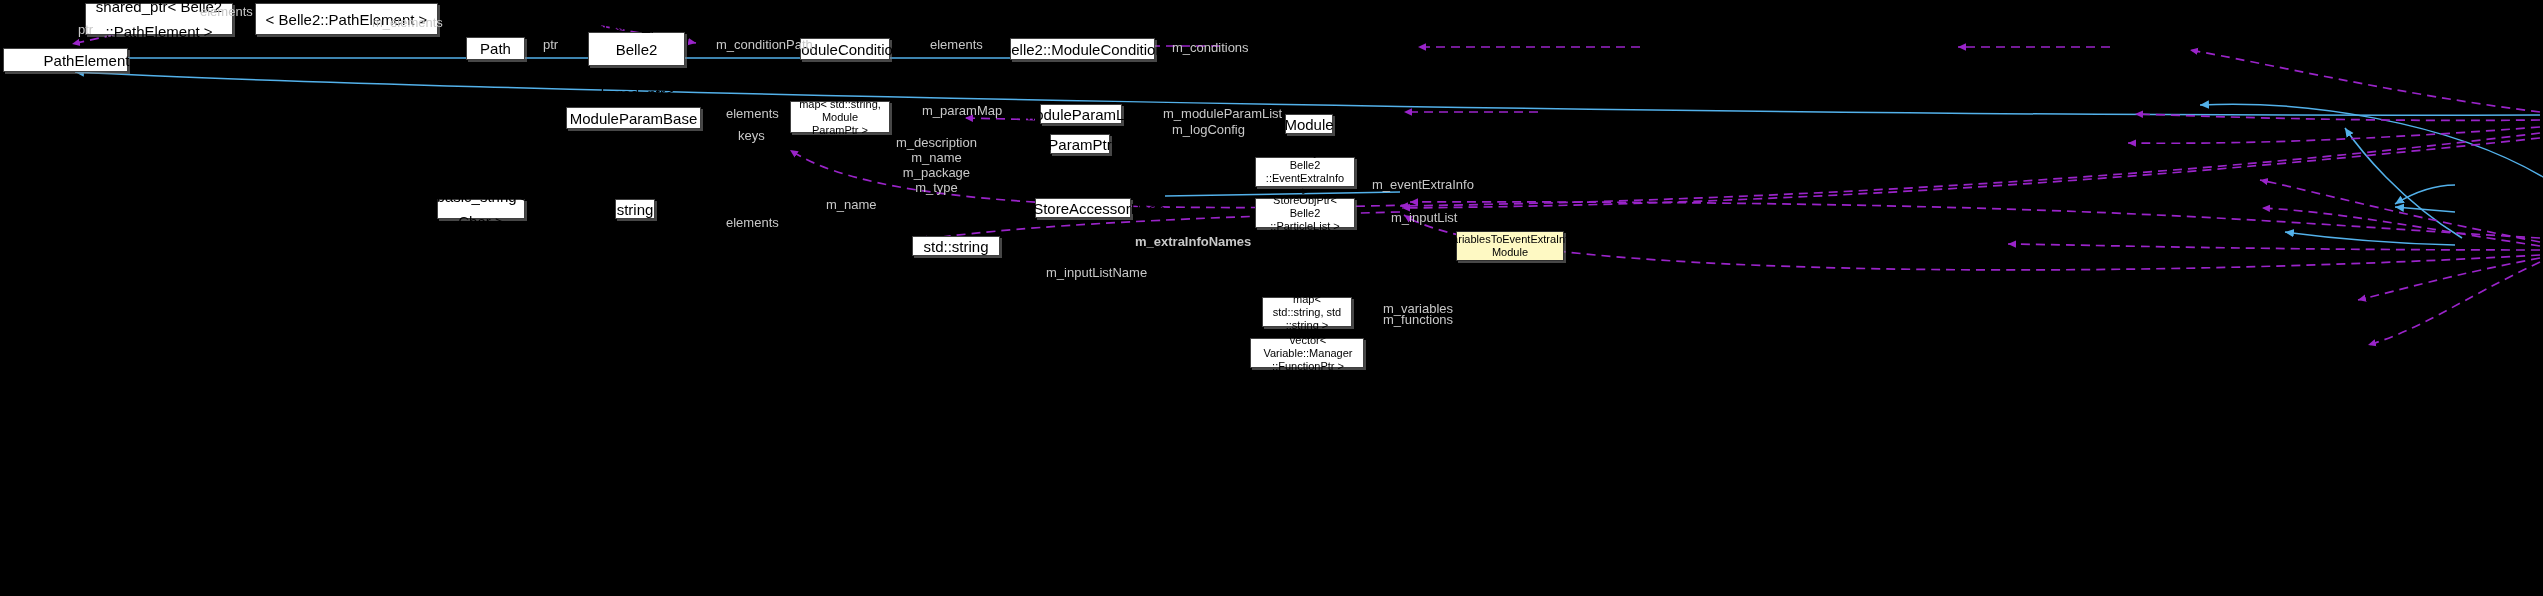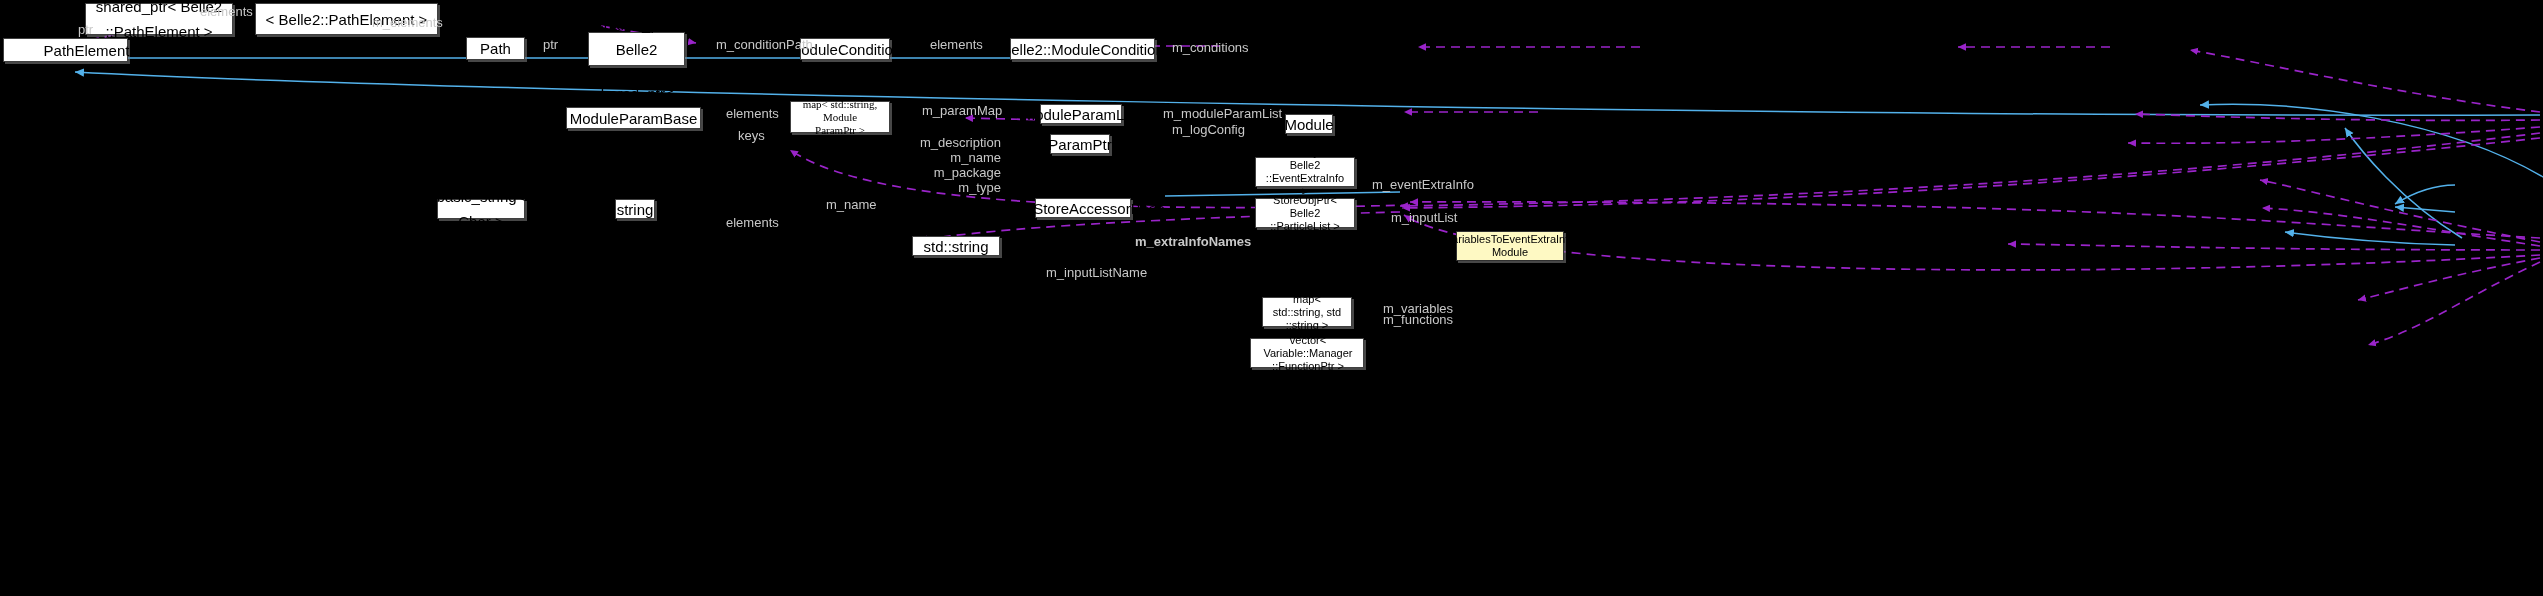--- a/index.html
+++ b/index.html
@@ -66,32 +66,32 @@
       <path d="M 2540,242 C 2400,215 2300,188 2260,180"></path>
       <path d="M 2540,246 C 2420,228 2340,212 2262,208"></path>
       <path d="M 2540,250 C 2250,250 2100,245 2008,244"></path>
       <path d="M 1400,212 C 1150,218 1000,228 920,240"></path>
       <path d="M 2540,255 C 2100,280 1500,278 1404,215"></path>
       <path d="M 2540,258 C 2450,275 2400,290 2358,300"></path>
       <path d="M 2540,262 C 2460,300 2420,330 2368,345"></path>
     </g>
   </svg>
 
-  <div class="node" style="left:3px;top:38px;width:125px;height:24px;padding-left:48px;">PathElement</div>
+  <div class="node" style="left:3px;top:48px;width:125px;height:24px;padding-left:48px;">PathElement</div>
   <div class="node" style="left:85px;top:3px;width:148px;height:32px;">shared_ptr&lt; Belle2
 ::PathElement &gt;</div>
   <div class="node" style="left:255px;top:3px;width:183px;height:32px;">list&lt; std::shared_ptr
 &lt; Belle2::PathElement &gt; &gt;</div>
   <div class="node" style="left:466px;top:37px;width:59px;height:23px;">Path</div>
   <div class="node" style="left:588px;top:32px;width:97px;height:34px;">shared_ptr&lt; Belle2
 ::Path &gt;</div>
   <div class="node" style="left:800px;top:38px;width:90px;height:22px;">ModuleCondition</div>
   <div class="node" style="left:1010px;top:38px;width:145px;height:22px;">vector&lt; Belle2::ModuleCondition &gt;</div>
   <div class="node" style="left:566px;top:107px;width:135px;height:22px;">shared_ptr&lt; ModuleParamBase &gt;</div>
-  <div class="node" style="left:790px;top:101px;width:100px;height:32px;font-size:11px;line-height:13px;font-family:Liberation Serif, serif;">map&lt; std::string, Module
+  <div class="node" style="left:790px;top:101px;width:100px;height:32px;font-size:11px;line-height:13px;">map&lt; std::string, Module
 ParamPtr &gt;</div>
   <div class="node" style="left:1040px;top:104px;width:82px;height:20px;">ModuleParamList</div>
   <div class="node" style="left:1050px;top:134px;width:60px;height:20px;">ParamPtr</div>
   <div class="node" style="left:1285px;top:114px;width:48px;height:20px;">Module</div>
   <div class="node" style="left:437px;top:199px;width:88px;height:20px;">basic_string&lt; Char &gt;</div>
   <div class="node" style="left:615px;top:199px;width:40px;height:20px;">string</div>
   <div class="node" style="left:1035px;top:198px;width:96px;height:20px;padding-left:38px;">StoreAccessorBase</div>
   <div class="node" style="left:1255px;top:157px;width:100px;height:30px;font-size:11px;line-height:13px;">StoreObjPtr&lt; Belle2
 ::EventExtraInfo &gt;</div>
   <div class="node" style="left:1255px;top:198px;width:100px;height:30px;font-size:11px;line-height:13px;">StoreObjPtr&lt; Belle2
@@ -109,21 +109,21 @@
   <div class="edgelabel" style="left:372px;top:15px;">m_elements</div>
   <div class="edgelabel" style="left:543px;top:37px;">ptr</div>
   <div class="edgelabel" style="left:716px;top:37px;">m_conditionPath</div>
   <div class="edgelabel" style="left:930px;top:37px;">elements</div>
   <div class="edgelabel" style="left:1172px;top:40px;">m_conditions</div>
   <div class="edgelabel" style="left:726px;top:106px;">elements</div>
   <div class="edgelabel" style="left:922px;top:103px;">m_paramMap</div>
   <div class="edgelabel" style="left:1163px;top:106px;">m_moduleParamList</div>
   <div class="edgelabel" style="left:1172px;top:122px;">m_logConfig</div>
   <div class="edgelabel" style="left:738px;top:128px;">keys</div>
-  <div class="edgelabel" style="left:920px;top:135px;text-align:right;">m_description
+  <div class="edgelabel" style="left:896px;top:135px;text-align:center;">m_description
 m_name
 m_package
 m_type</div>
   <div class="edgelabel" style="left:826px;top:197px;">m_name</div>
   <div class="edgelabel" style="left:1372px;top:177px;">m_eventExtraInfo</div>
   <div class="edgelabel" style="left:1385px;top:210px;margin-left:6px;">m_inputList</div>
   <div class="edgelabel" style="left:726px;top:215px;">elements</div>
   <div class="edgelabel" style="left:1135px;top:234px;font-weight:bold;">m_extraInfoNames</div>
   <div class="edgelabel" style="left:1046px;top:265px;">m_inputListName</div>
   <div class="edgelabel" style="left:1383px;top:285px;margin-top:16px;">m_variables</div>

